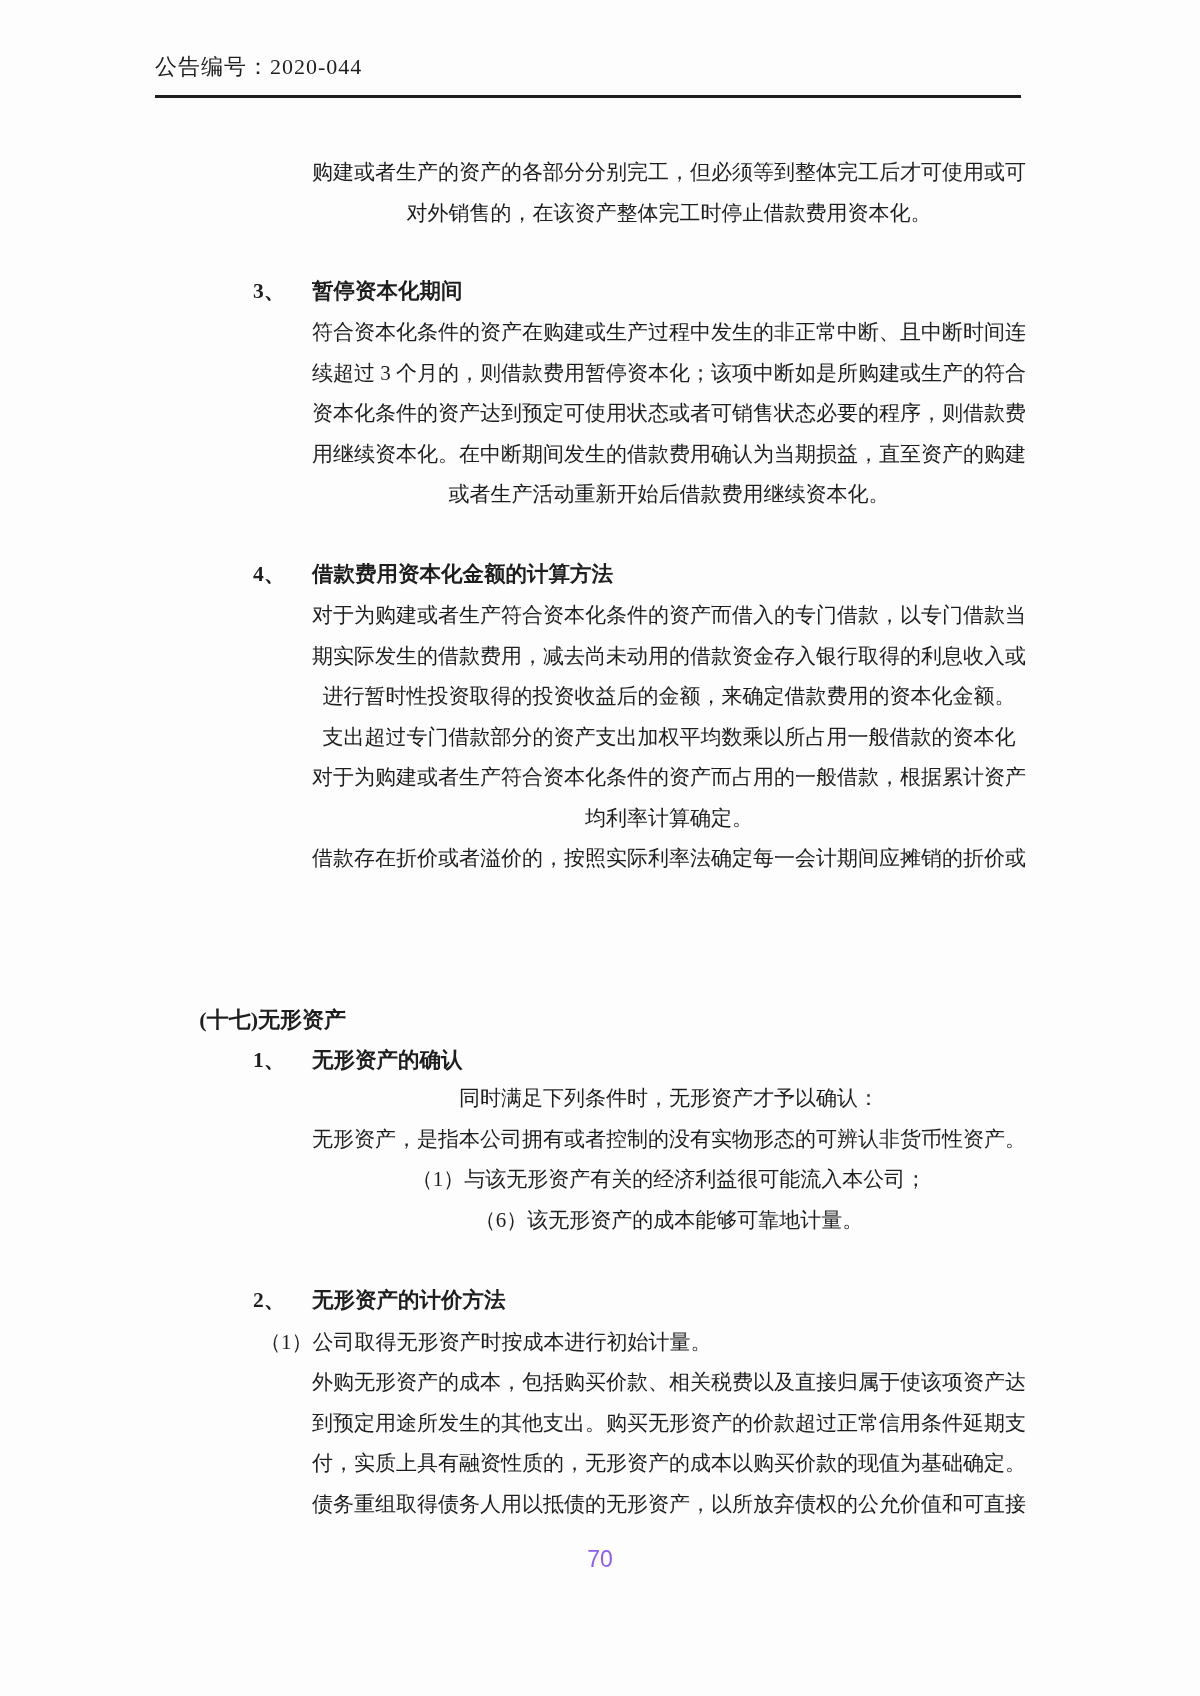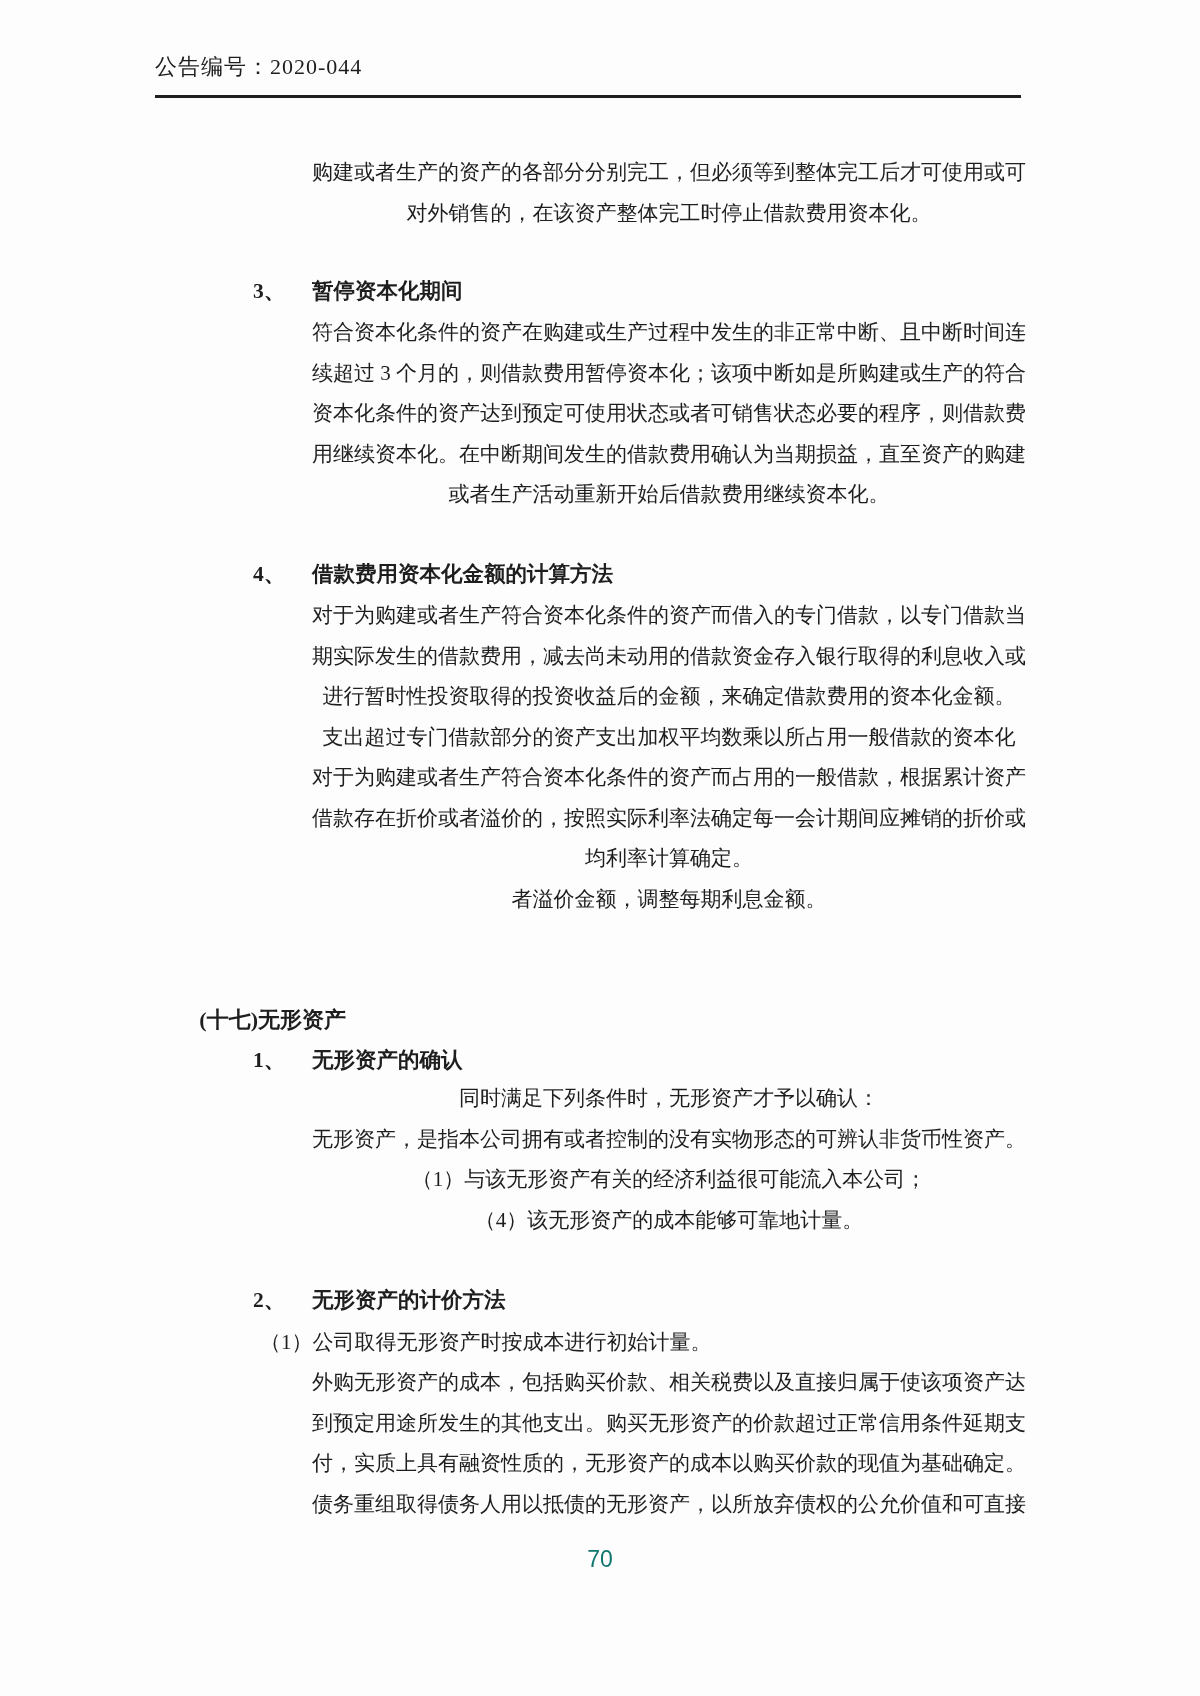--- a/index.html
+++ b/index.html
@@ -78,21 +78,21 @@
     white-space: nowrap;
   }
   .page-number {
     position: absolute;
     top: 1546px;
     left: 0;
     width: 1200px;
     text-align: center;
     font-family: "Liberation Sans", "DejaVu Sans", sans-serif;
     font-size: 23px;
-    color: #0f766e;
+    color: #8b5cf6;
   }
 </style>
 </head>
 <body>
 
 <div class="page">
 
   <div class="doc-header">公告编号：2020-044</div>
   <div class="rule"></div>
 
@@ -114,37 +114,36 @@
 
   <div class="heading" style="top:554px">
     <span class="h-num">4、</span><span class="h-title">借款费用资本化金额的计算方法</span>
   </div>
   <div class="block" style="top:595px">
     <div class="line">对于为购建或者生产符合资本化条件的资产而借入的专门借款，以专门借款当</div>
     <div class="line">期实际发生的借款费用，减去尚未动用的借款资金存入银行取得的利息收入或</div>
     <div class="line">进行暂时性投资取得的投资收益后的金额，来确定借款费用的资本化金额。</div>
     <div class="line">支出超过专门借款部分的资产支出加权平均数乘以所占用一般借款的资本化</div>
     <div class="line">对于为购建或者生产符合资本化条件的资产而占用的一般借款，根据累计资产</div>
+    <div class="line">均利率计算确定。</div>
     <div class="line">借款存在折价或者溢价的，按照实际利率法确定每一会计期间应摊销的折价或</div>
-    <div class="line">均利率计算确定。</div>
-    <div class="line">者溢价金额，调整每期利息金额。</div>
   </div>
 
   <div class="heading-l1" style="top:1000px">
     <span class="h-num">(十七)</span><span class="h-title">无形资产</span>
   </div>
 
   <div class="heading" style="top:1040px">
     <span class="h-num">1、</span><span class="h-title">无形资产的确认</span>
   </div>
   <div class="block" style="top:1078px">
     <div class="line">同时满足下列条件时，无形资产才予以确认：</div>
     <div class="line">无形资产，是指本公司拥有或者控制的没有实物形态的可辨认非货币性资产。</div>
     <div class="line">（1）与该无形资产有关的经济利益很可能流入本公司；</div>
-    <div class="line">（4）该无形资产的成本能够可靠地计量。</div>
+    <div class="line">（6）该无形资产的成本能够可靠地计量。</div>
   </div>
 
   <div class="heading" style="top:1280px">
     <span class="h-num">2、</span><span class="h-title">无形资产的计价方法</span>
   </div>
   <div class="item-line" style="top:1322px">（1）公司取得无形资产时按成本进行初始计量。</div>
   <div class="block" style="top:1362px">
     <div class="line">外购无形资产的成本，包括购买价款、相关税费以及直接归属于使该项资产达</div>
     <div class="line">到预定用途所发生的其他支出。购买无形资产的价款超过正常信用条件延期支</div>
     <div class="line">付，实质上具有融资性质的，无形资产的成本以购买价款的现值为基础确定。</div>

